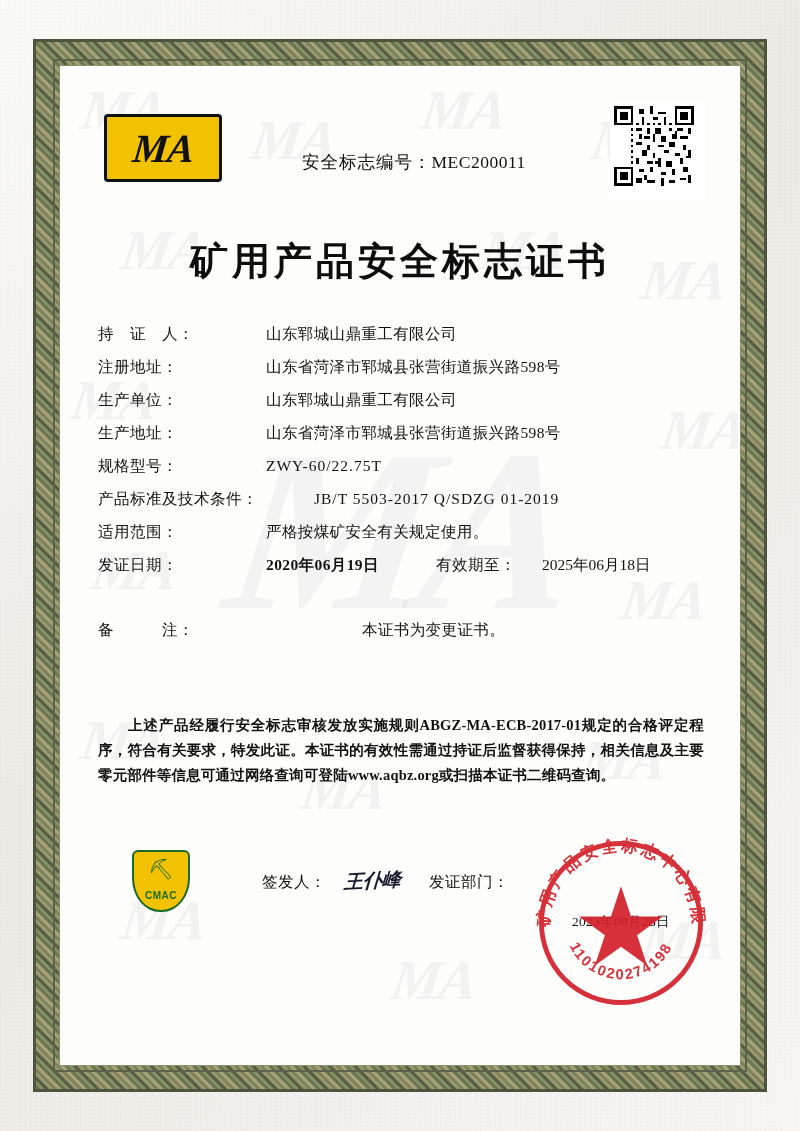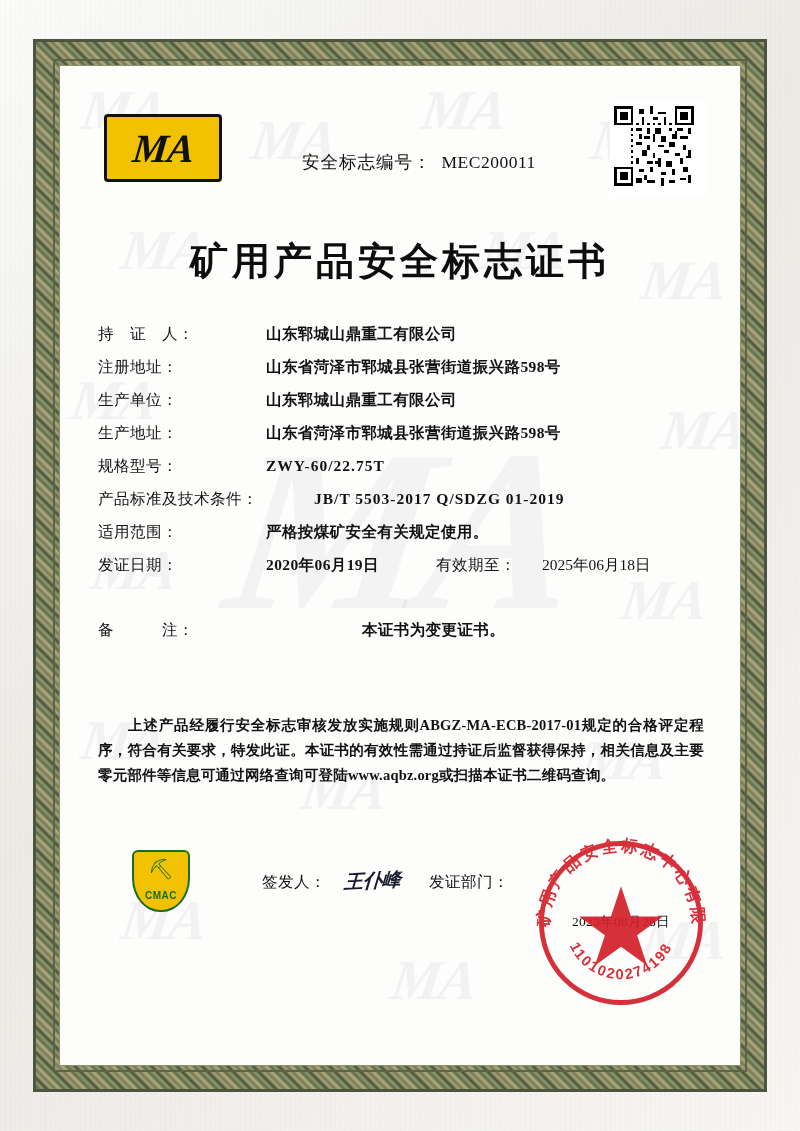--- a/index.html
+++ b/index.html
@@ -142,21 +142,21 @@
   .serial {
     position: absolute;
     left: 240px;
     top: 82px;
     font-size: 17.5px;
     color: #111;
     font-family: "Liberation Serif", serif;
     white-space: nowrap;
   }
   .serial .lbl { letter-spacing: 1px; }
-  .serial .val { margin-left: 10px; letter-spacing: 0.5px; }
+  .serial .val { letter-spacing: 0.5px; }
 
   
   .qr {
     position: absolute;
     right: 32px;
     top: 34px;
     width: 88px;
     height: 88px;
     background: #fff;
     padding: 4px;
@@ -193,21 +193,21 @@
     white-space: nowrap;
   }
   .f-label {
     width: 168px;
     flex: 0 0 168px;
     font-family: Liberation Sans, sans-serif;
     letter-spacing: 0.5px;
   }
   .f-value {
     font-family: "Liberation Serif", serif;
-    font-weight: 700;
+    font-weight: 400;
     letter-spacing: 0.4px;
   }
   .f-value.indent { padding-left: 48px; }
   .f-value.indent2 { padding-left: 96px; margin-top: 32px; }
   .f-value.mono { font-family: "Liberation Serif", serif; letter-spacing: 1px; }
 
   .f-row.dual .f-value { font-weight: 700; }
   .f-row.dual .mid-label {
     margin-left: 57px;
     font-weight: 400;

